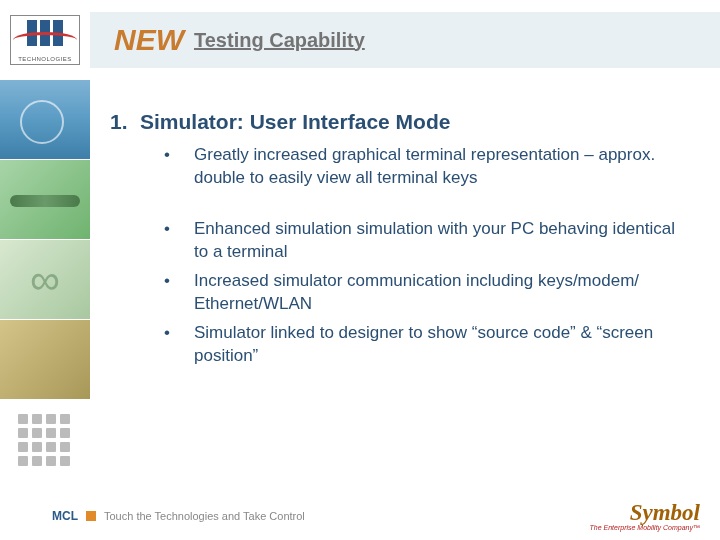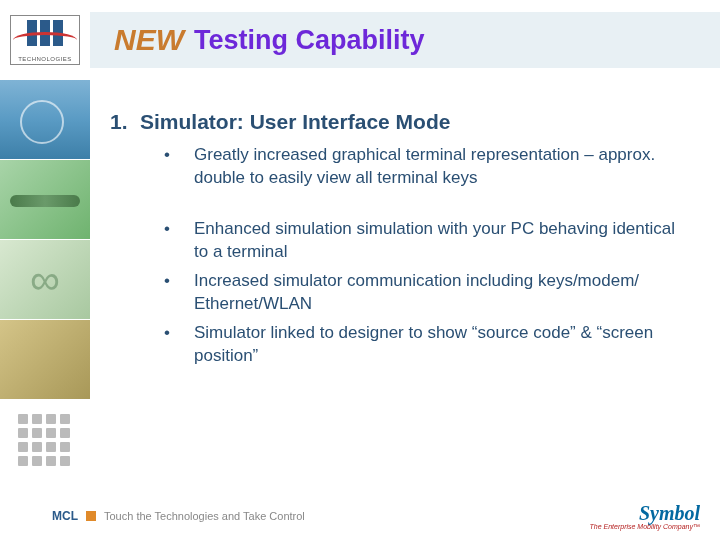--- a/index.html
+++ b/index.html
@@ -125,22 +125,23 @@
   }
   .title-bar .new {
     font-style: italic;
     font-weight: bold;
     font-size: 30px;
     color: #c97b2e;
     margin-right: 10px;
   }
   .title-bar .rest {
     font-weight: bold;
-    font-size: 27px;
-    color: #6d28d9;
+    font-size: 20px;
+    color: #737373;
+    text-decoration: underline;
   }
 
   .content {
     position: absolute;
     left: 110px;
     top: 110px;
     right: 31px;
     color: #2a4f73;
   }
   .section-head {
@@ -200,22 +201,22 @@
     background: #e08a2a;
   }
   .symbol-logo {
     text-align: right;
     line-height: 1;
   }
   .symbol-word {
     font-family: Georgia, serif;
     font-weight: bold;
     font-style: italic;
-    font-size: 20px;
-    color: #0369a1;
+    font-size: 23px;
+    color: #a16207;
   }
   .symbol-tag {
     font-size: 7px;
     color: #b52121;
     font-style: italic;
   }
 </style>
 </head>
 <body>
 

